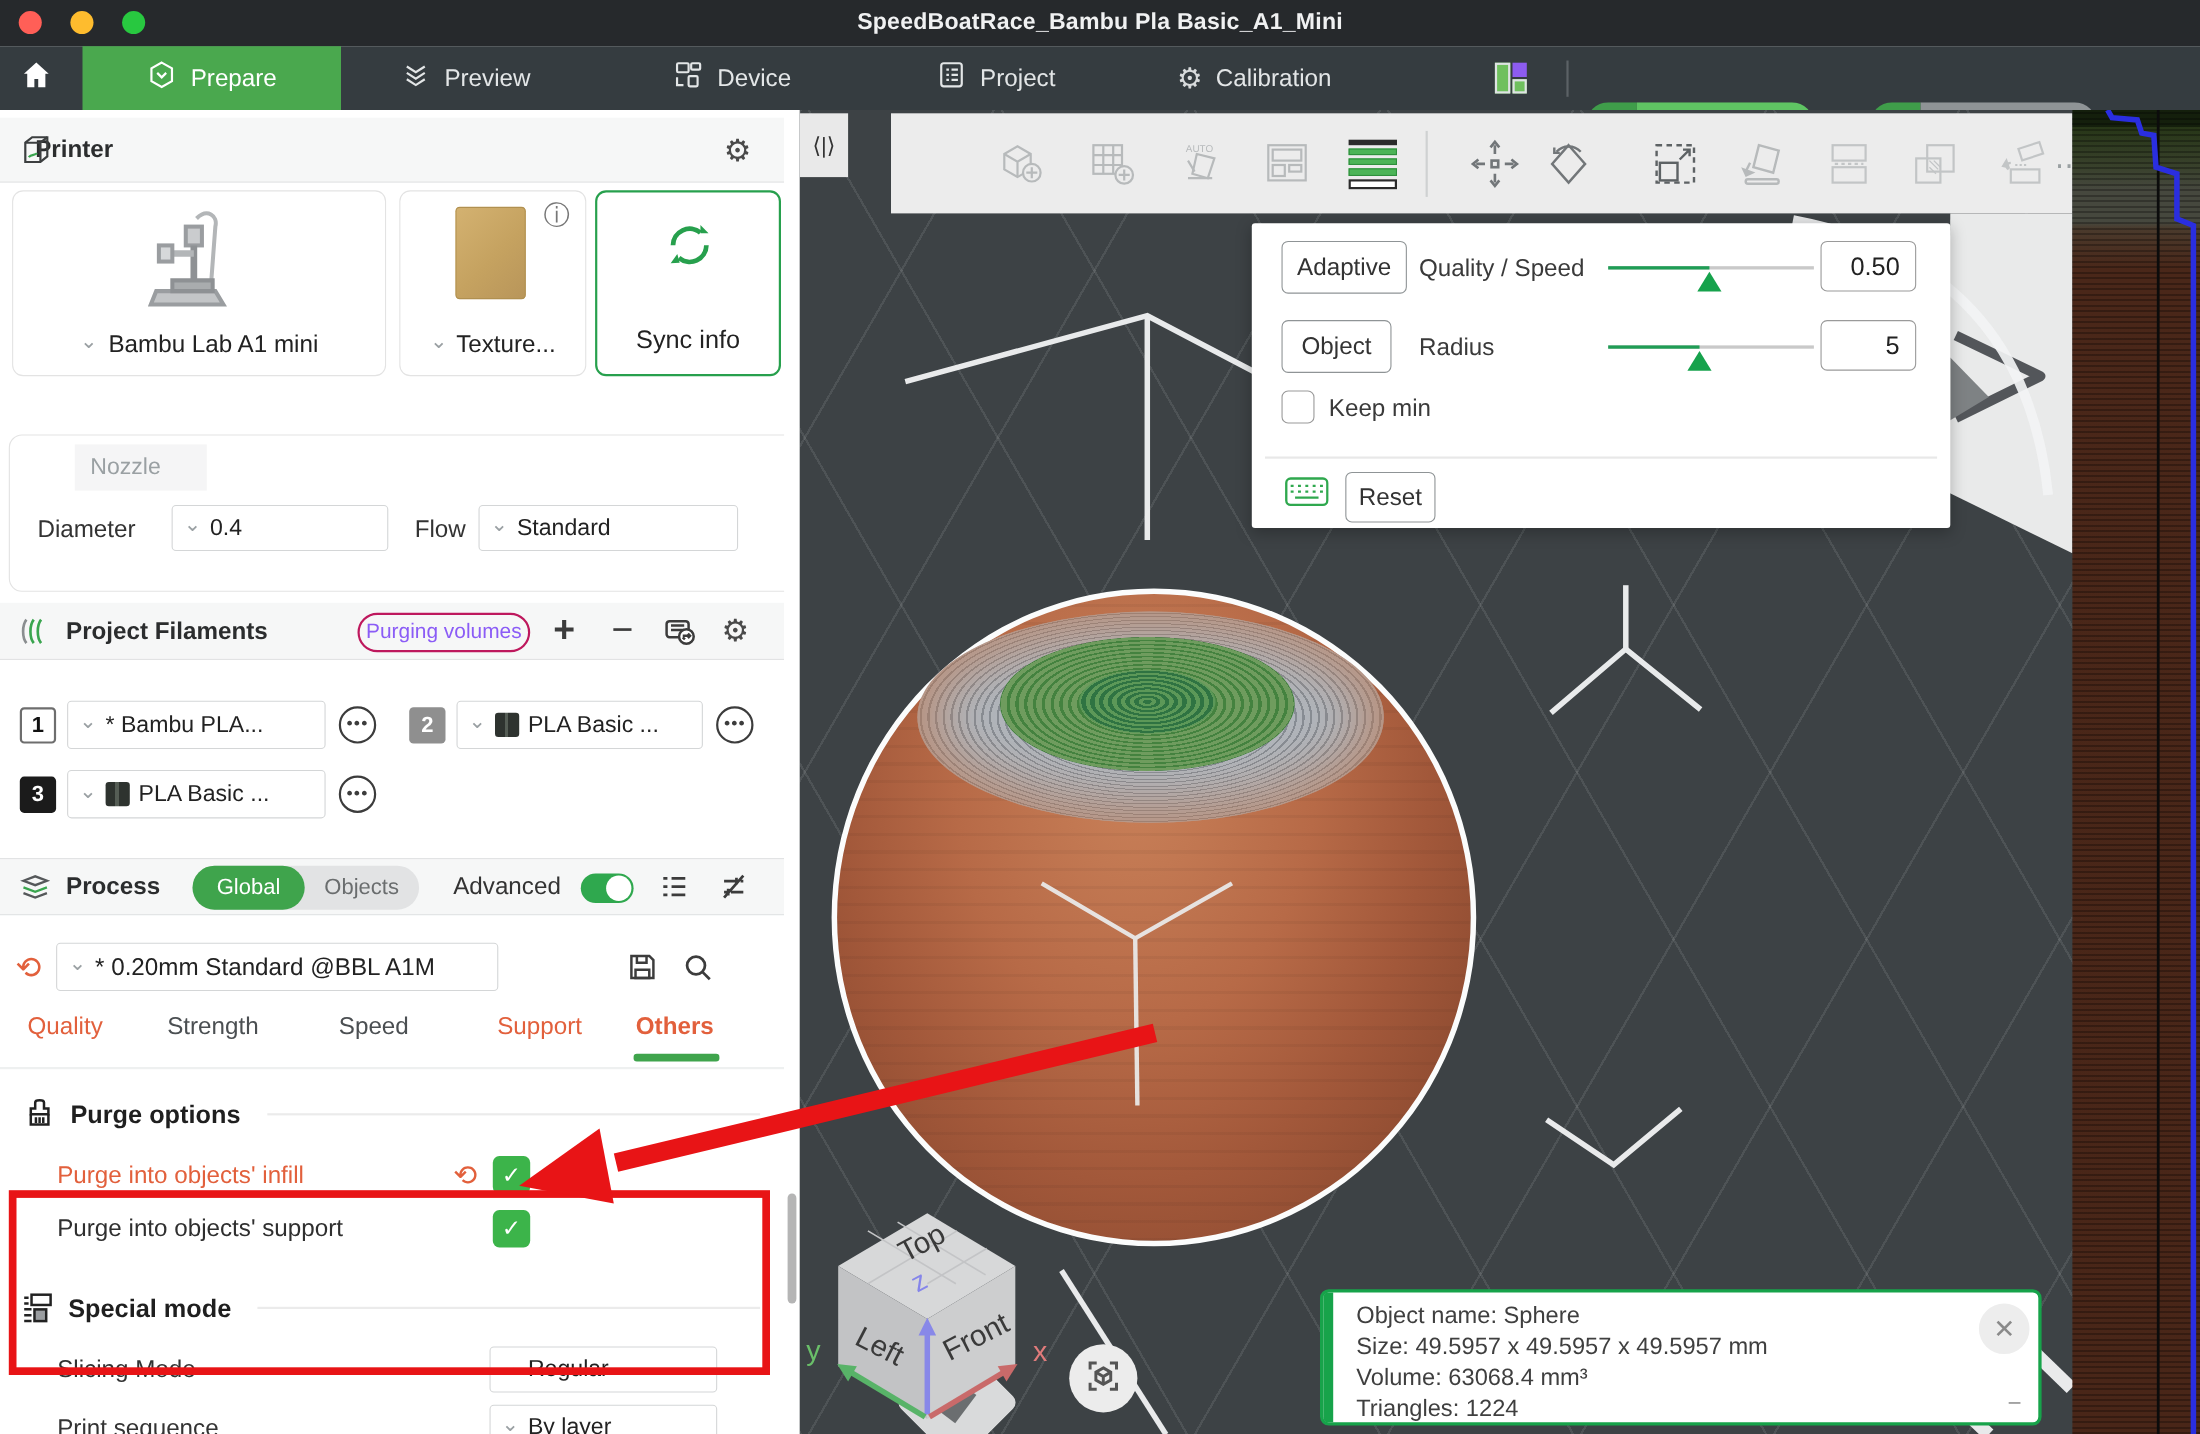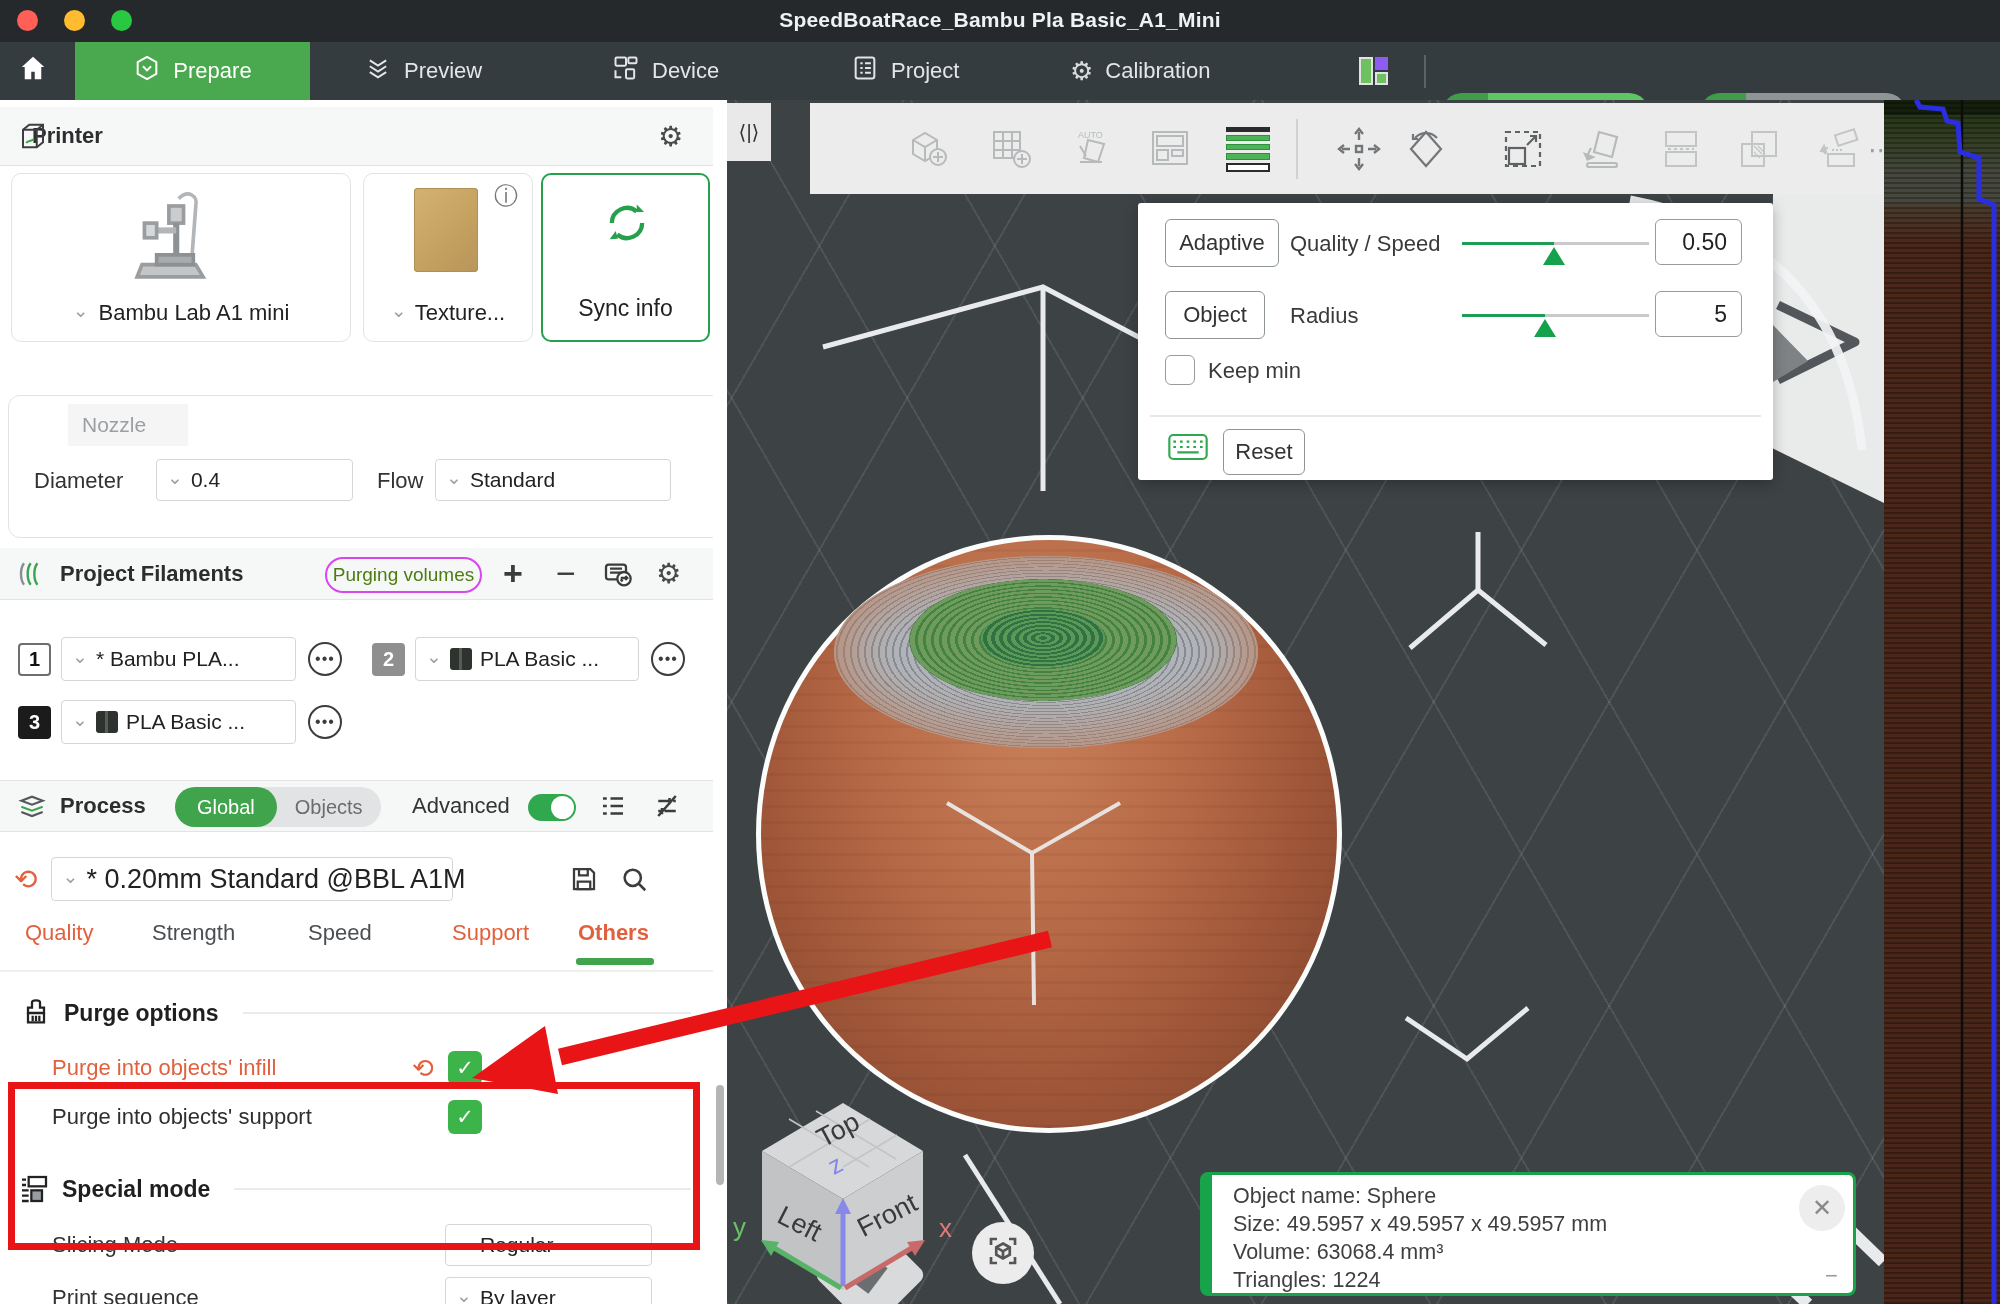--- a/index.html
+++ b/index.html
@@ -205,21 +205,21 @@
 
     <div class="abs sechead" style="top:448px;height:52px">
       <span class="abs icbtn" style="left:16px">
         <svg viewBox="0 0 24 24" style="width:32px;height:32px" fill="none" stroke-width="1.8">
             <path d="M6 4c-3 4-3 12 0 16" stroke="#8a8e90"></path>
             <path d="M11 4c-3 4-3 12 0 16" stroke="#3aa54f"></path>
             <path d="M16 4c-3 4-3 12 0 16" stroke="#3aa54f"></path>
           </svg>
         </span>
       <span class="ttl" style="margin-left:60px">Project Filaments</span>
-      <div class="abs" style="left:325px;top:9px;width:157px;height:36px;border:2px solid #d946ef;border-radius:18px;color:#4d7c0f;font-size:19px;display:flex;align-items:center;justify-content:center">Purging volumes</div>
+      <div class="abs" style="left:325px;top:9px;width:157px;height:36px;border:2px solid #be185d;border-radius:18px;color:#8b5cf6;font-size:19px;display:flex;align-items:center;justify-content:center">Purging volumes</div>
       <span class="abs icbtn" style="left:503px;font-size:34px;color:#3c3c3c;font-weight:bold">+</span>
       <span class="abs icbtn" style="left:556px;font-size:34px;color:#3c3c3c">−</span>
       <span class="abs icbtn" style="left:602px">
         <svg viewBox="0 0 24 24" style="width:32px;height:32px" fill="none" stroke="#3c3c3c" stroke-width="1.7">
             <rect x="3" y="5" width="15" height="11" rx="2"></rect>
             <path d="M6 8h9M6 11h9"></path>
             <circle cx="16.5" cy="15.5" r="5" fill="#fff"></circle>
             <path d="M14 15h5M17.5 13.5 19 15l-1.5 1.5M15.5 17.5 14 16"></path>
           </svg>
         </span>
@@ -277,21 +277,21 @@
         <svg viewBox="0 0 24 24" style="width:30px;height:30px" fill="none" stroke="#3c3c3c" stroke-width="2">
             <path d="M5 8h9M17 8h2M5 16h2M10 16h9M14 5.5v5M8 13.5v5M19 4 5 20"></path>
           </svg>
         </span>
     </div>
 
     <div class="abs row" style="left:0;top:757px;width:713px;height:44px">
       <span style="margin-left:14px;font-size:28px;color:#e2603c">⟲</span>
       <div class="sel" style="margin-left:14px;width:402px;height:44px">
         <span class="chev">⌄</span>
-        <span style="white-space:nowrap;font-size:27px">* 0.20mm Standard @BBL A1M</span>
+        <span style="white-space:nowrap;font-size:22px">* 0.20mm Standard @BBL A1M</span>
       </div>
       <span class="icbtn" style="margin-left:116px">
         <svg viewBox="0 0 24 24" style="width:30px;height:30px" fill="none" stroke="#3c3c3c" stroke-width="1.8">
             <path d="M4 4h13l3 3v13H4z"></path>
             <path d="M8 4v5h7V4M7 14h10v6H7z"></path>
           </svg>
         </span>
       <span class="icbtn" style="margin-left:20px">
         <svg viewBox="0 0 24 24" style="width:30px;height:30px" fill="none" stroke="#3c3c3c" stroke-width="2">
             <circle cx="11" cy="11" r="6.5"></circle>

